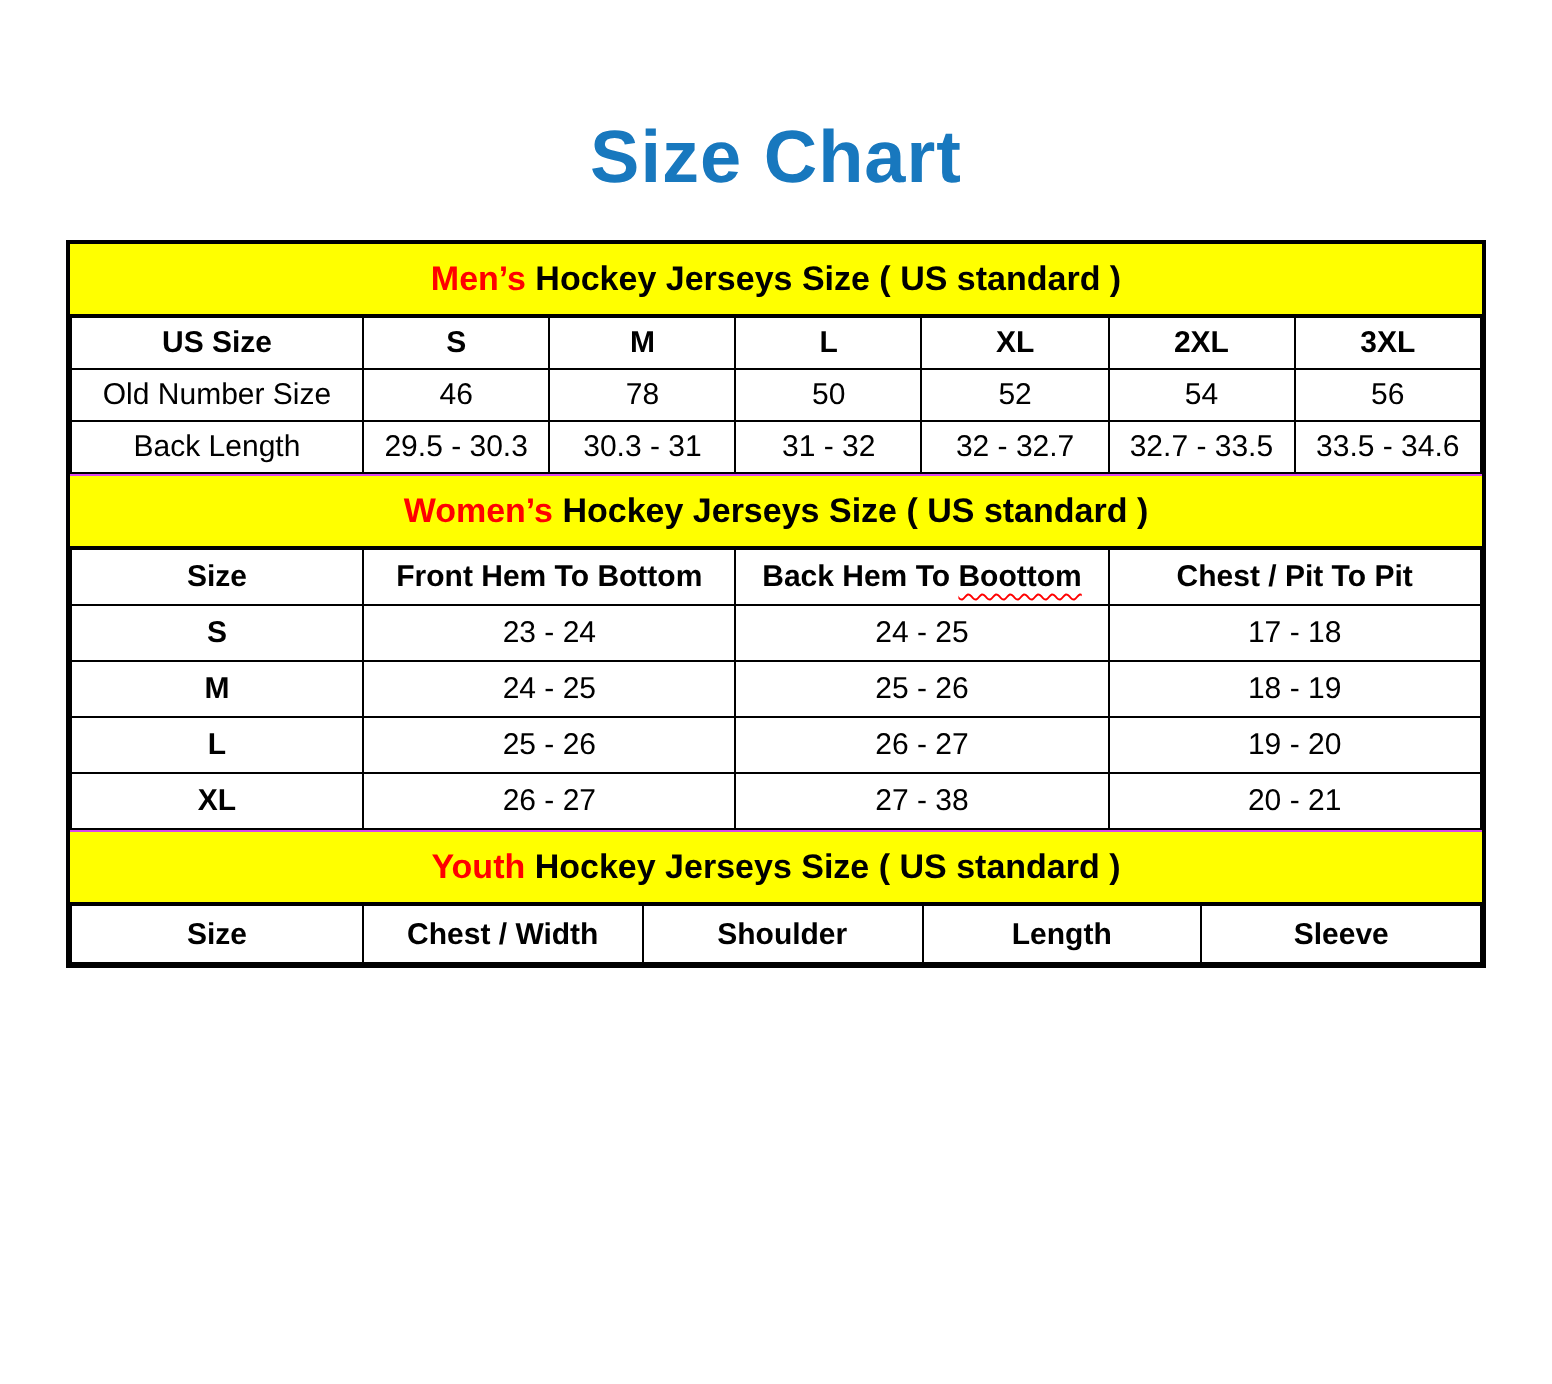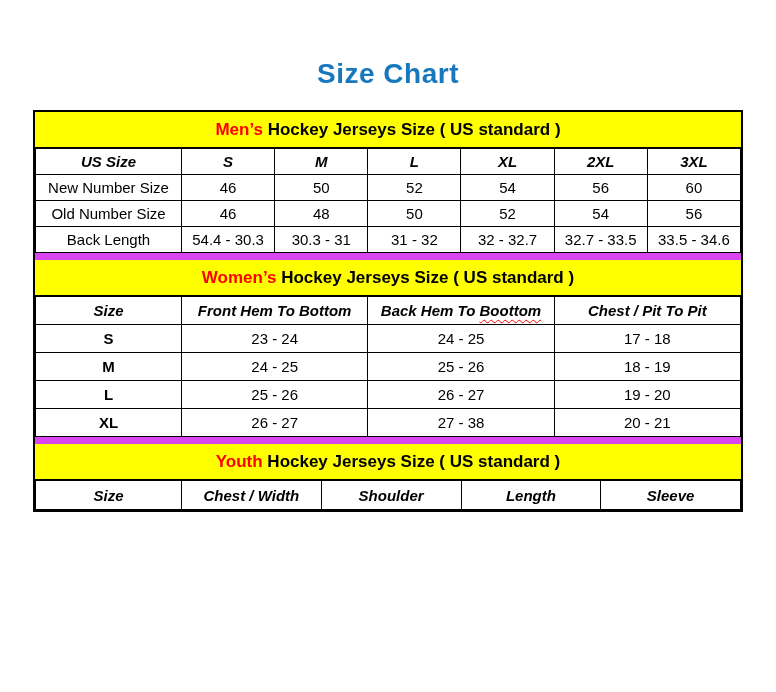--- a/index.html
+++ b/index.html
@@ -11,61 +11,61 @@
     width: 776px;
     height: 692px;
     overflow: hidden;
     font-family: "Liberation Sans", sans-serif;
     color: #000000;
   }
   .page-title {
     margin: 58px 0 0 0;
     text-align: center;
     color: #1878BE;
-    font-size: 28px;
+    font-size: 37px;
     font-weight: bold;
     letter-spacing: 0.5px;
   }
   .chart {
     width: 706px;
     margin: 20px auto 12px auto;
     border: 2px solid #000000;
     box-sizing: content-box;
   }
   .section { width: 100%; }
   .band {
     background: #FFFF00;
     height: 35px;
     display: flex;
     align-items: center;
     justify-content: center;
     font-size: 17px;
     font-weight: bold;
-    border-top: 7px solid #d946ef;
+    border-top: 1px solid #d946ef;
     border-bottom: 1px solid #000000;
     white-space: pre;
   }
   .section:first-child .band { border-top: none; }
   .band .kw { color: #FF0000; }
   table.grid {
     border-collapse: collapse;
     width: 100%;
     table-layout: fixed;
   }
   .grid th, .grid td {
     border: 1px solid #000000;
     text-align: center;
     vertical-align: middle;
     font-size: 15px;
     font-weight: normal;
     padding: 0 2px;
     overflow: hidden;
     white-space: nowrap;
   }
-  .grid thead th { font-weight: bold; font-style: italic; }
+  .grid thead th { font-weight: bold; }
   col.c0 { width: 146px; }
   .sec-mens  tr { height: 26px; }
   .sec-womens tr { height: 28px; }
   .sec-youth tr { height: 29px; }
   .sec-mens tbody th.row-label { font-weight: normal; }
   .sec-womens tbody th.row-label,
   .sec-youth tbody th.row-label { font-weight: bold; }
   .squiggle {
     text-decoration-line: underline;
     text-decoration-style: wavy;
@@ -98,40 +98,31 @@
             <th class="col-head">S</th>
             <th class="col-head">M</th>
             <th class="col-head">L</th>
             <th class="col-head">XL</th>
             <th class="col-head">2XL</th>
             <th class="col-head">3XL</th>
           </tr>
         </thead>
         <tbody>
           <tr>
-            <th class="row-label">New Number Size</th>
-            <td class="cell">46</td>
-            <td class="cell">50</td>
-            <td class="cell">52</td>
-            <td class="cell">54</td>
-            <td class="cell">56</td>
-            <td class="cell">60</td>
-          </tr>
-          <tr>
             <th class="row-label">Old Number Size</th>
             <td class="cell">46</td>
-            <td class="cell">48</td>
+            <td class="cell">78</td>
             <td class="cell">50</td>
             <td class="cell">52</td>
             <td class="cell">54</td>
             <td class="cell">56</td>
           </tr>
           <tr>
             <th class="row-label">Back Length</th>
-            <td class="cell">54.4 - 30.3</td>
+            <td class="cell">29.5 - 30.3</td>
             <td class="cell">30.3 - 31</td>
             <td class="cell">31 - 32</td>
             <td class="cell">32 - 32.7</td>
             <td class="cell">32.7 - 33.5</td>
             <td class="cell">33.5 - 34.6</td>
           </tr>
         </tbody>
       </table>
     </div>
     <div class="section sec-womens">

